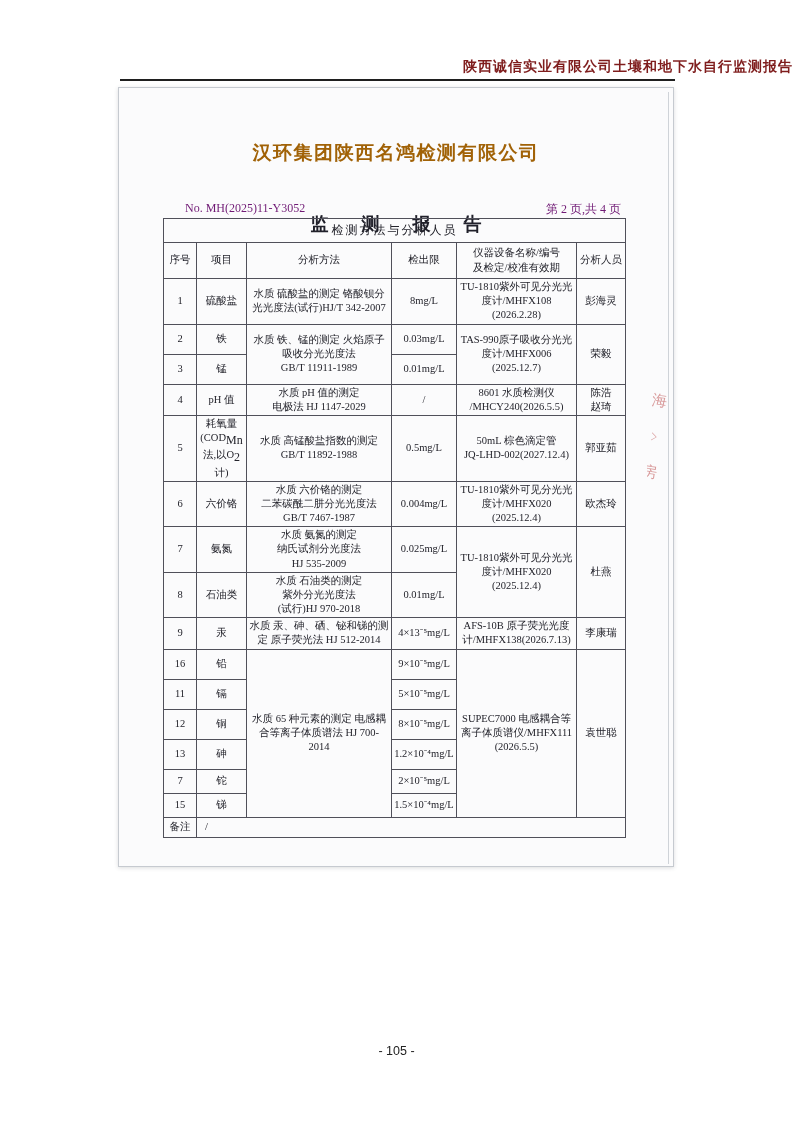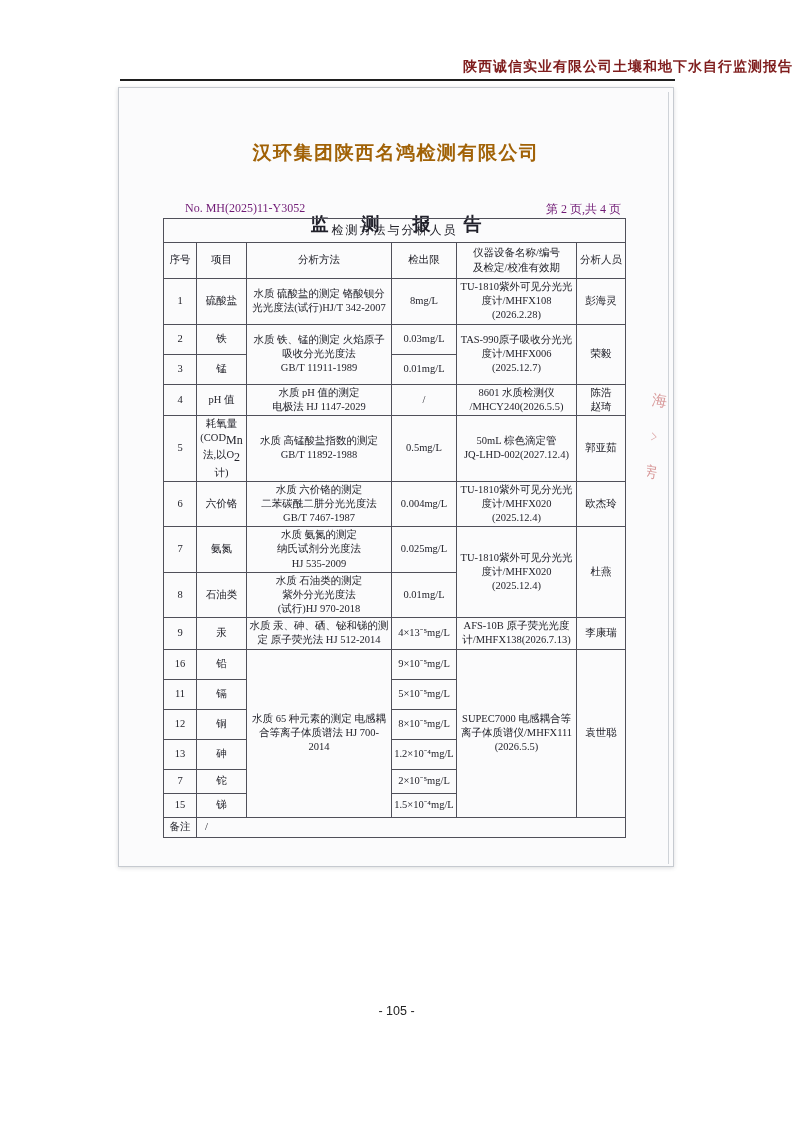--- a/index.html
+++ b/index.html
@@ -36,21 +36,21 @@
     font-weight:normal; overflow:hidden; }
   .t-title td { font-size:12px; letter-spacing:2px; }
   .sub { font-size:12px; vertical-align:sub; }
   .remark-value { text-align:left !important; padding-left:8px !important; }
 
   .red-stamp { position:absolute; left:528px; top:295px; width:26px; height:110px;
     overflow:hidden; pointer-events:none; }
   .red-stamp-inner { color:#c35f5f; opacity:.62; font-size:15px; line-height:2.4;
     white-space:pre-line; transform:rotate(8deg); font-family:"Liberation Serif",serif; }
 
-  .page-number { position:absolute; top:1004px; left:0; width:100%; text-align:center;
+  .page-number { position:absolute; top:1044px; left:0; width:100%; text-align:center;
     font-size:12.5px; color:#222; font-family:"Liberation Sans", sans-serif; }
 </style>
 </head>
 <body>
 
 <div class="page">
 
   <div class="page-header-title">陕西诚信实业有限公司土壤和地下水自行监测报告</div>
   <div class="header-rule"></div>
 

